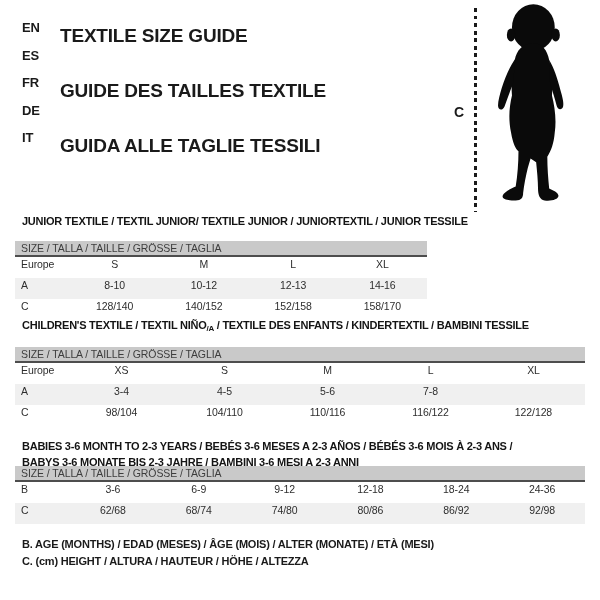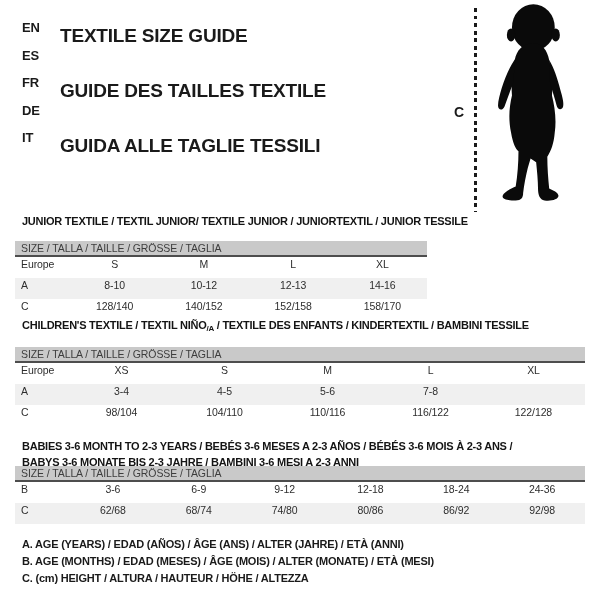--- a/index.html
+++ b/index.html
@@ -186,16 +186,15 @@
     <div class="rcell">62/68</div>
     <div class="rcell">68/74</div>
     <div class="rcell">74/80</div>
     <div class="rcell">80/86</div>
     <div class="rcell">86/92</div>
     <div class="rcell">92/98</div>
   </div>
 </div>
 
 <div class="abs footnotes">
-  <div class="footnote">A. AGE (YEARS) / EDAD (AÑOS) / ÂGE (ANS) / ALTER (JAHRE) / ETÀ (ANNI)</div>
   <div class="footnote">B. AGE (MONTHS) / EDAD (MESES) / ÂGE (MOIS) / ALTER (MONATE) / ETÀ (MESI)</div>
   <div class="footnote">C. (cm) HEIGHT / ALTURA / HAUTEUR / HÖHE / ALTEZZA</div>
 </div>
 
 </body></html>

